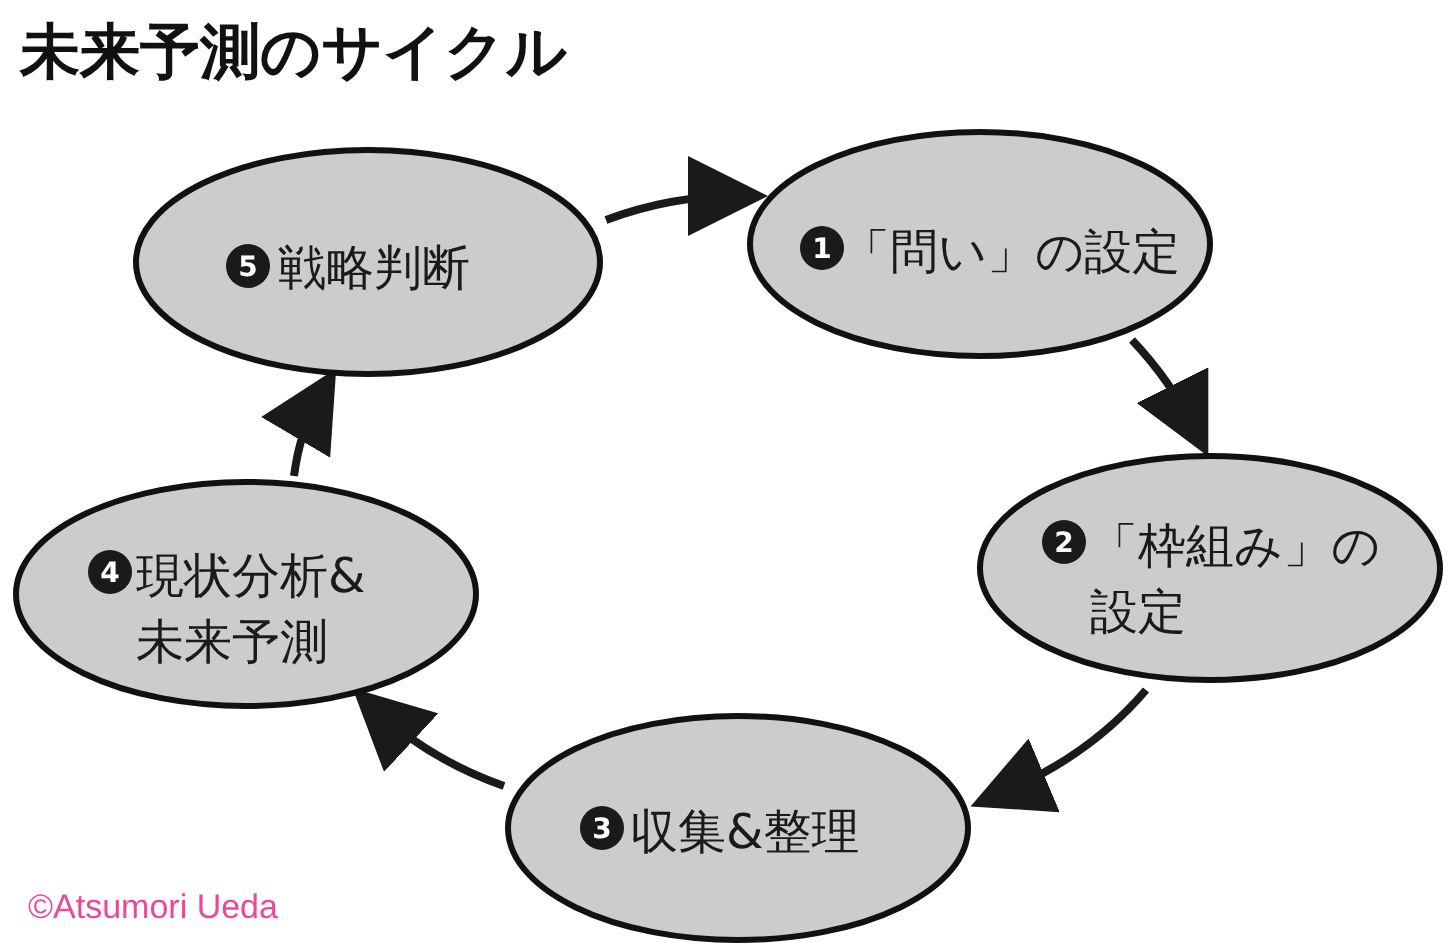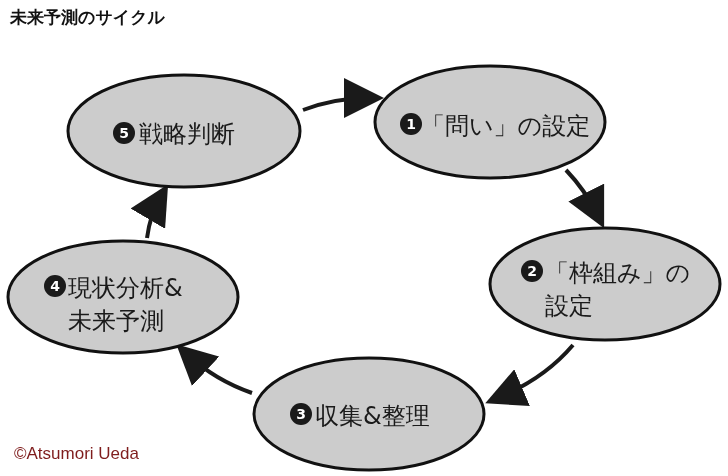--- a/index.html
+++ b/index.html
@@ -1,26 +1,26 @@
 <!DOCTYPE html>
 <html><head>
   <meta charset="utf-8">
   <style>
     html, body { margin: 0; padding: 0; background: #ffffff; }
     body { width: 728px; height: 476px; position: relative; overflow: hidden; }
     .title {
       position: absolute; left: 10px; top: 6px;
       font-family: "DejaVu Sans", sans-serif;
-      font-weight: bold; font-size: 17px; color: #111;
+      font-weight: bold; font-size: 30px; color: #111;
       letter-spacing: 0px;
     }
     .credit {
       position: absolute; left: 14px; top: 444px;
       font-family: "Liberation Sans", sans-serif;
-      font-size: 17px; color: #7f1d1d;
+      font-size: 17px; color: #ec4899;
     }
     svg.diagram { position: absolute; left: 0; top: 0; }
     .node-text {
       font-family: "DejaVu Sans", sans-serif;
       font-size: 24px; fill: #1a1a1a;
     }
     .badge-num {
       font-family: "DejaVu Sans", sans-serif;
       font-size: 14px; font-weight: bold; fill: #ffffff;
     }

